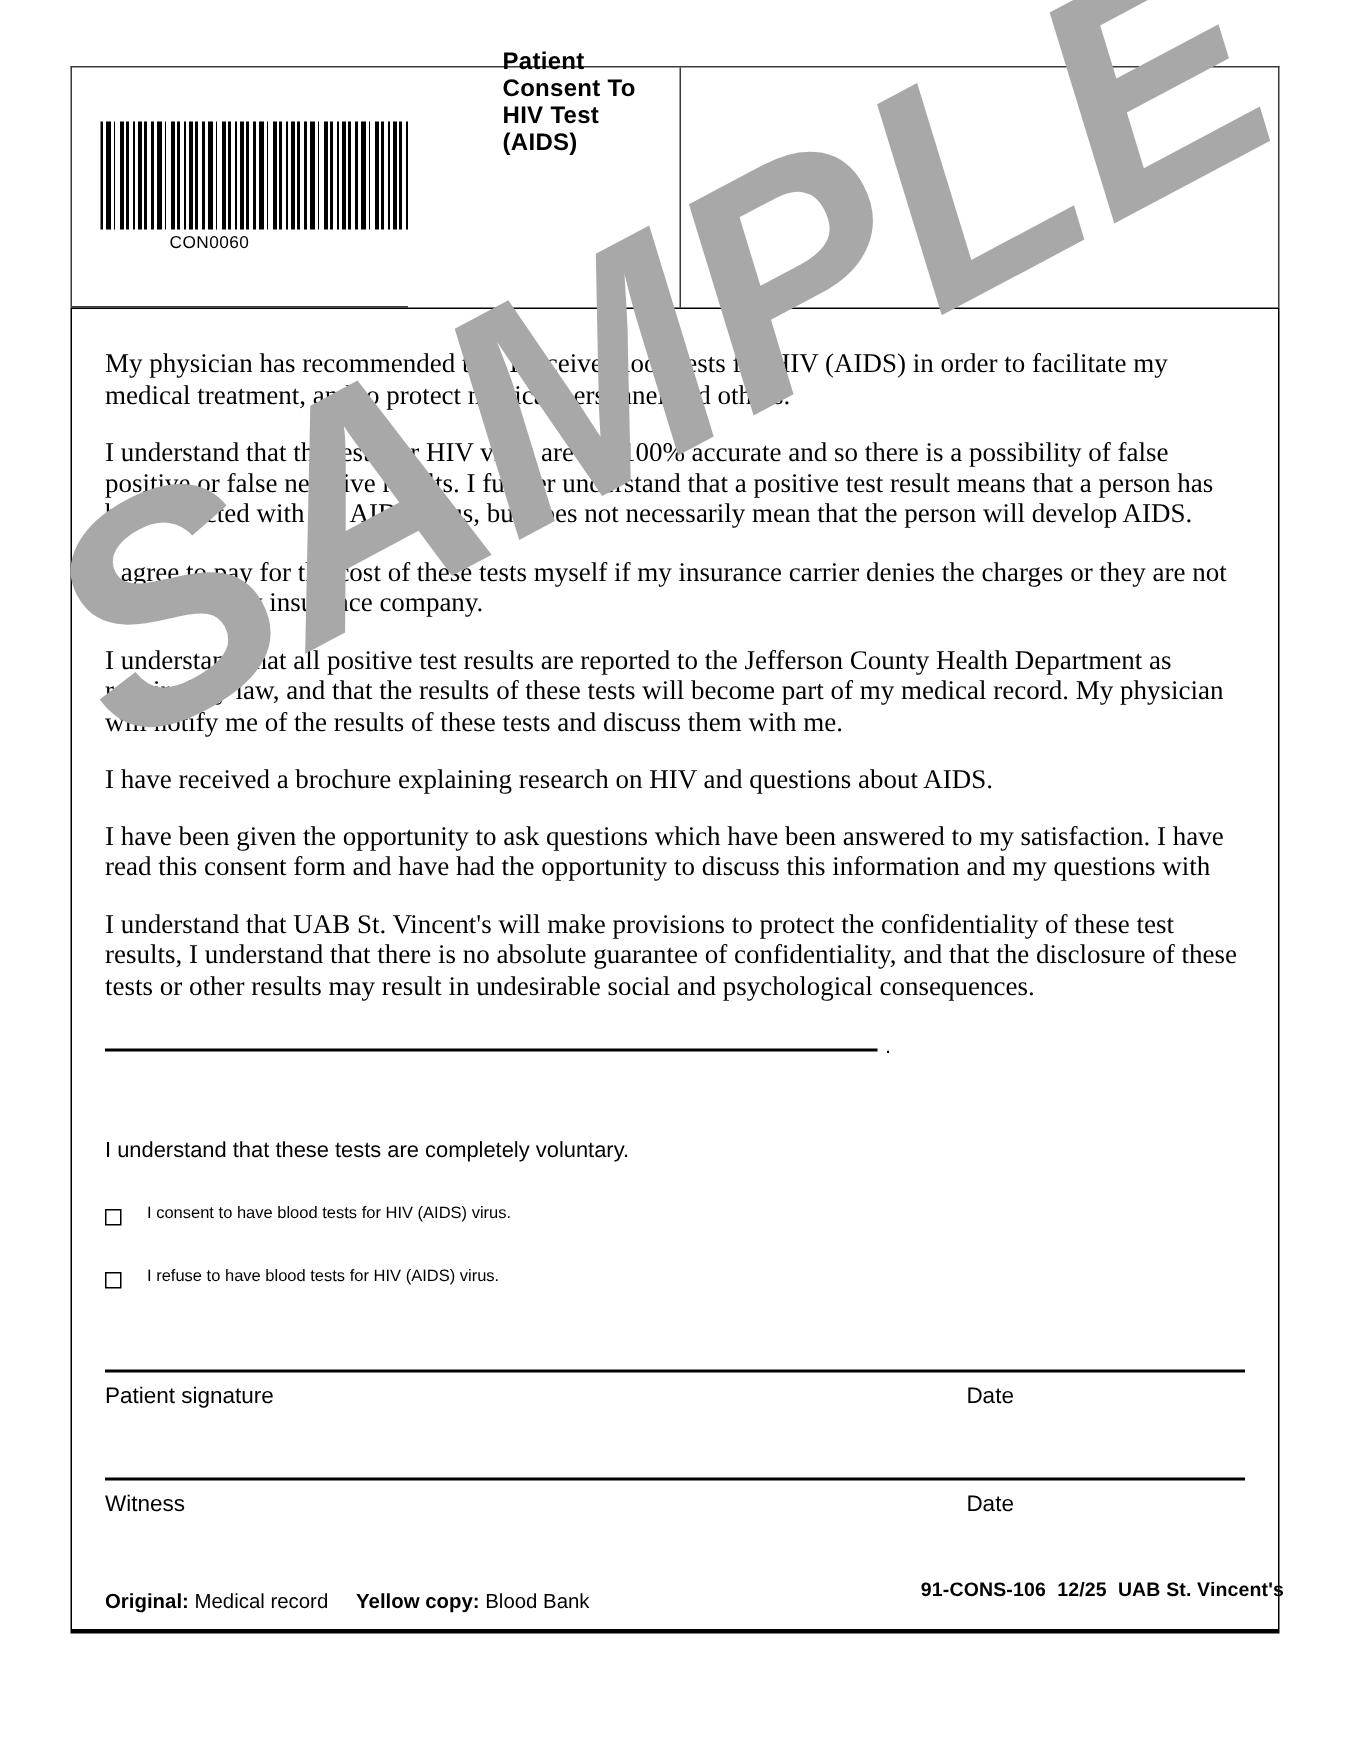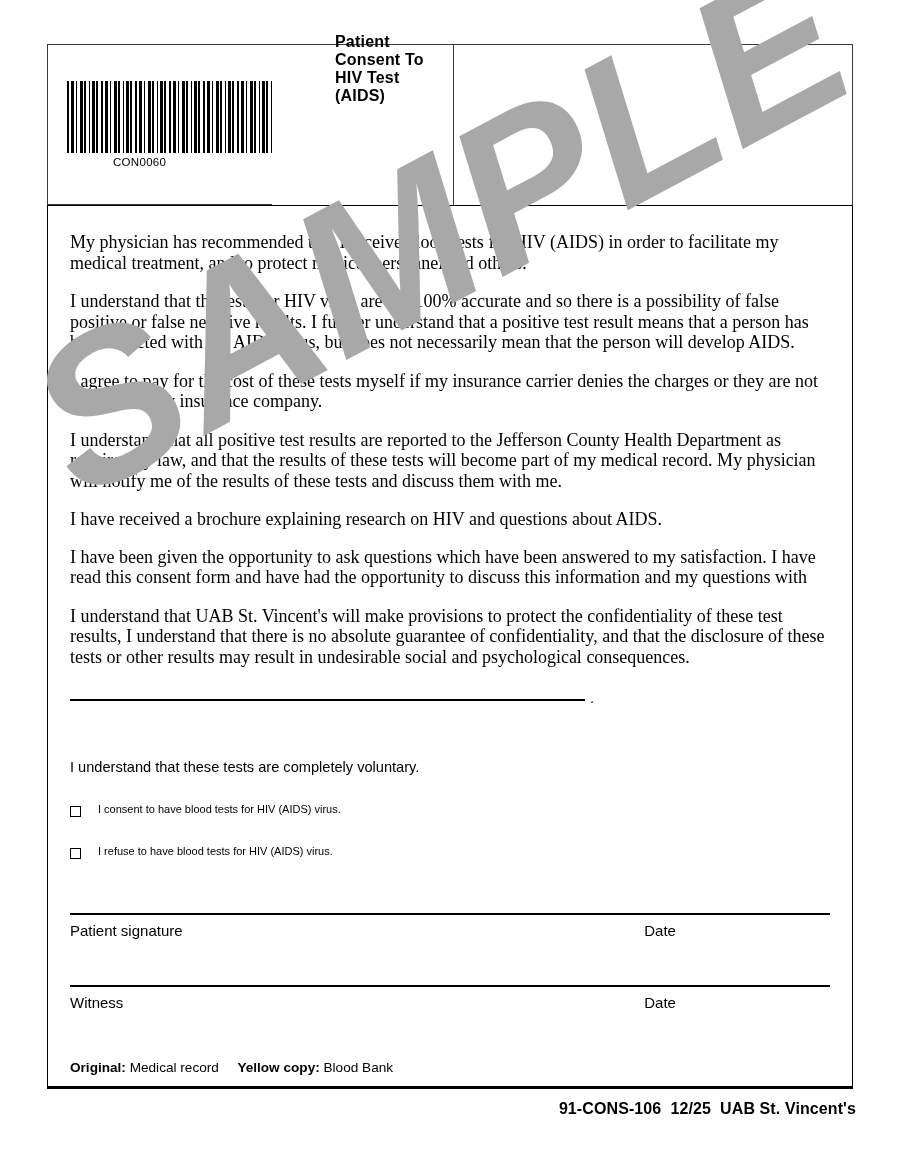--- a/index.html
+++ b/index.html
@@ -163,22 +163,22 @@
     left: 22px;
     bottom: 11px;
     font-size: 13.6px;
   }
   .dist-line b { font-weight: bold; }
   .dist-gap { display: inline-block; width: 11px; }
 
   .form-code {
     position: absolute;
     right: 0;
-    top: 1100px;
-    font-size: 16px;
+    top: 1052px;
+    font-size: 13px;
     font-weight: bold;
     letter-spacing: 0.1px;
   }
 
   
   #watermark {
     position: absolute;
     left: 0;
     top: 0;
     width: 900px;

